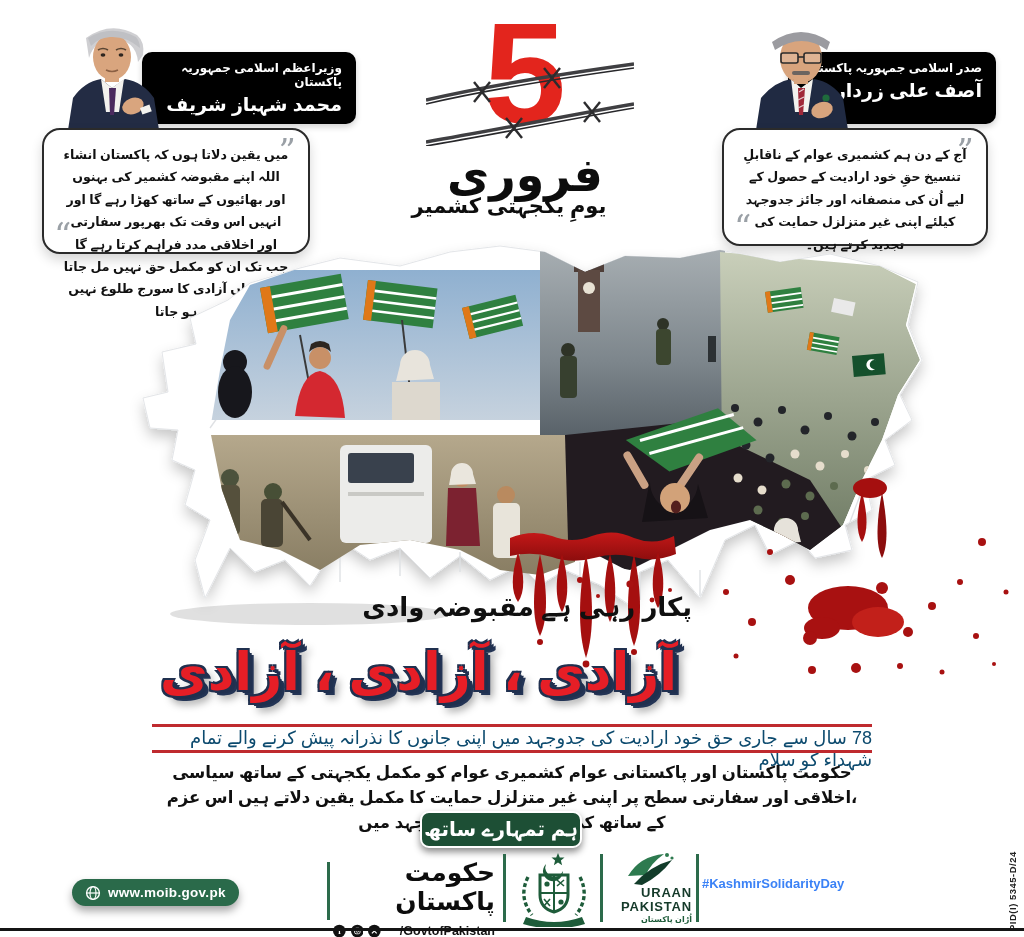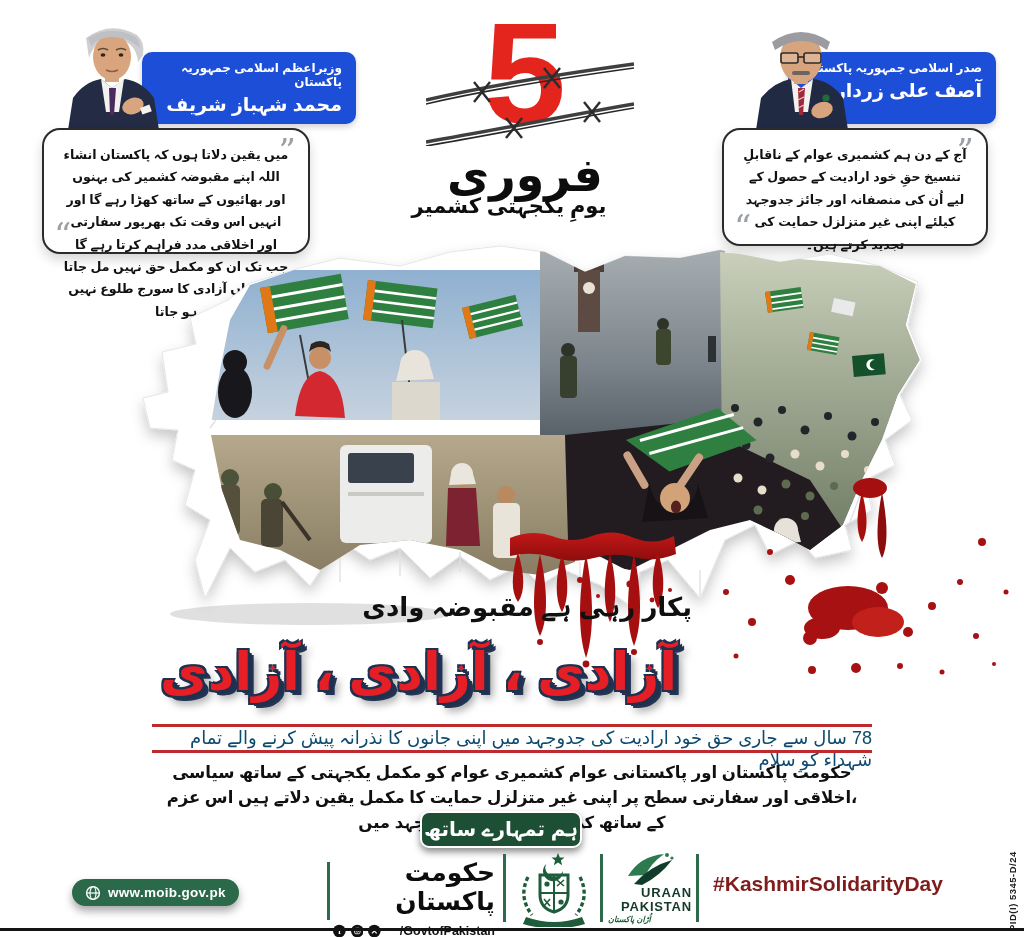--- a/index.html
+++ b/index.html
@@ -1,21 +1,21 @@
 <!DOCTYPE html>
 <html><head>
 <meta charset="utf-8">
 <style>
   html,body{margin:0;padding:0;background:#ffffff;}
   .poster{position:relative;width:1024px;height:937px;background:#fff;overflow:hidden;
           font-family:"Liberation Sans","DejaVu Sans",sans-serif;}
   .abs{position:absolute;}
   .urdu{direction:rtl;}
   
-  .gold-box{background:#1d4ed8;border-radius:10px;box-shadow:0 3px 6px rgba(0,0,0,.18);
+  .gold-box{background:#000000;border-radius:10px;box-shadow:0 3px 6px rgba(0,0,0,.18);
             color:#fff;text-align:right;padding:9px 14px 0 8px;box-sizing:border-box;}
   .gold-title{font-size:12px;font-weight:600;letter-spacing:.2px;}
   .gold-name{font-size:19px;font-weight:800;margin-top:4px;}
   .quote-box{background:#fff;border:2.5px solid #2b2b2b;border-radius:18px;
              box-shadow:0 6px 12px rgba(0,0,0,.16);box-sizing:border-box;
              padding:14px 18px 8px 18px;text-align:center;}
   .quote-text{font-size:12.6px;font-weight:700;color:#111;line-height:1.78;}
   .qmark{position:absolute;font-family:"DejaVu Serif","Liberation Serif",serif;
          font-size:34px;color:#9aa0a6;line-height:1;}
   
@@ -37,22 +37,22 @@
   
   .pill{background:#2a6a4a;border-radius:14px;box-shadow:0 5px 8px rgba(0,0,0,.35);
         display:flex;align-items:center;gap:7px;padding:0 13px;height:27px;color:#fff;
         font-size:13.5px;font-weight:700;letter-spacing:.3px;cursor:pointer;}
   .vbar{width:3px;background:#2c6b4b;}
   .govt-label{font-size:25px;font-weight:900;color:#0d0d0d;text-align:right;}
   .social-row{display:flex;align-items:center;gap:5px;margin-top:5px;}
   .handle{font-size:12.5px;font-weight:700;color:#111;margin-left:14px;}
   .uraan-word{font-size:13px;font-weight:900;color:#153a2a;letter-spacing:.8px;line-height:1.1;
               text-align:right;}
-  .uraan-tag{font-size:8px;font-weight:700;color:#1e5c3a;text-align:left;margin-top:0;font-style:italic;}
-  .hashtags{font-size:21px;font-weight:800;color:#7f1d1d;text-align:center;line-height:27px;}
+  .uraan-tag{font-size:8px;font-weight:700;color:#1e5c3a;text-align:right;margin-top:0;}
+  .hashtags{font-size:13px;font-weight:800;color:#3b82f6;text-align:left;line-height:27px;}
   .pid{writing-mode:vertical-rl;transform:rotate(180deg);font-size:9.5px;font-weight:600;
        color:#222;letter-spacing:.5px;}
   .bottom-rule{height:3px;background:#141414;}
 </style>
 </head>
 <body>
 
 <div class="poster">
 
   <div class="abs gold-box urdu" style="left:142px;top:52px;width:214px;height:72px;">

